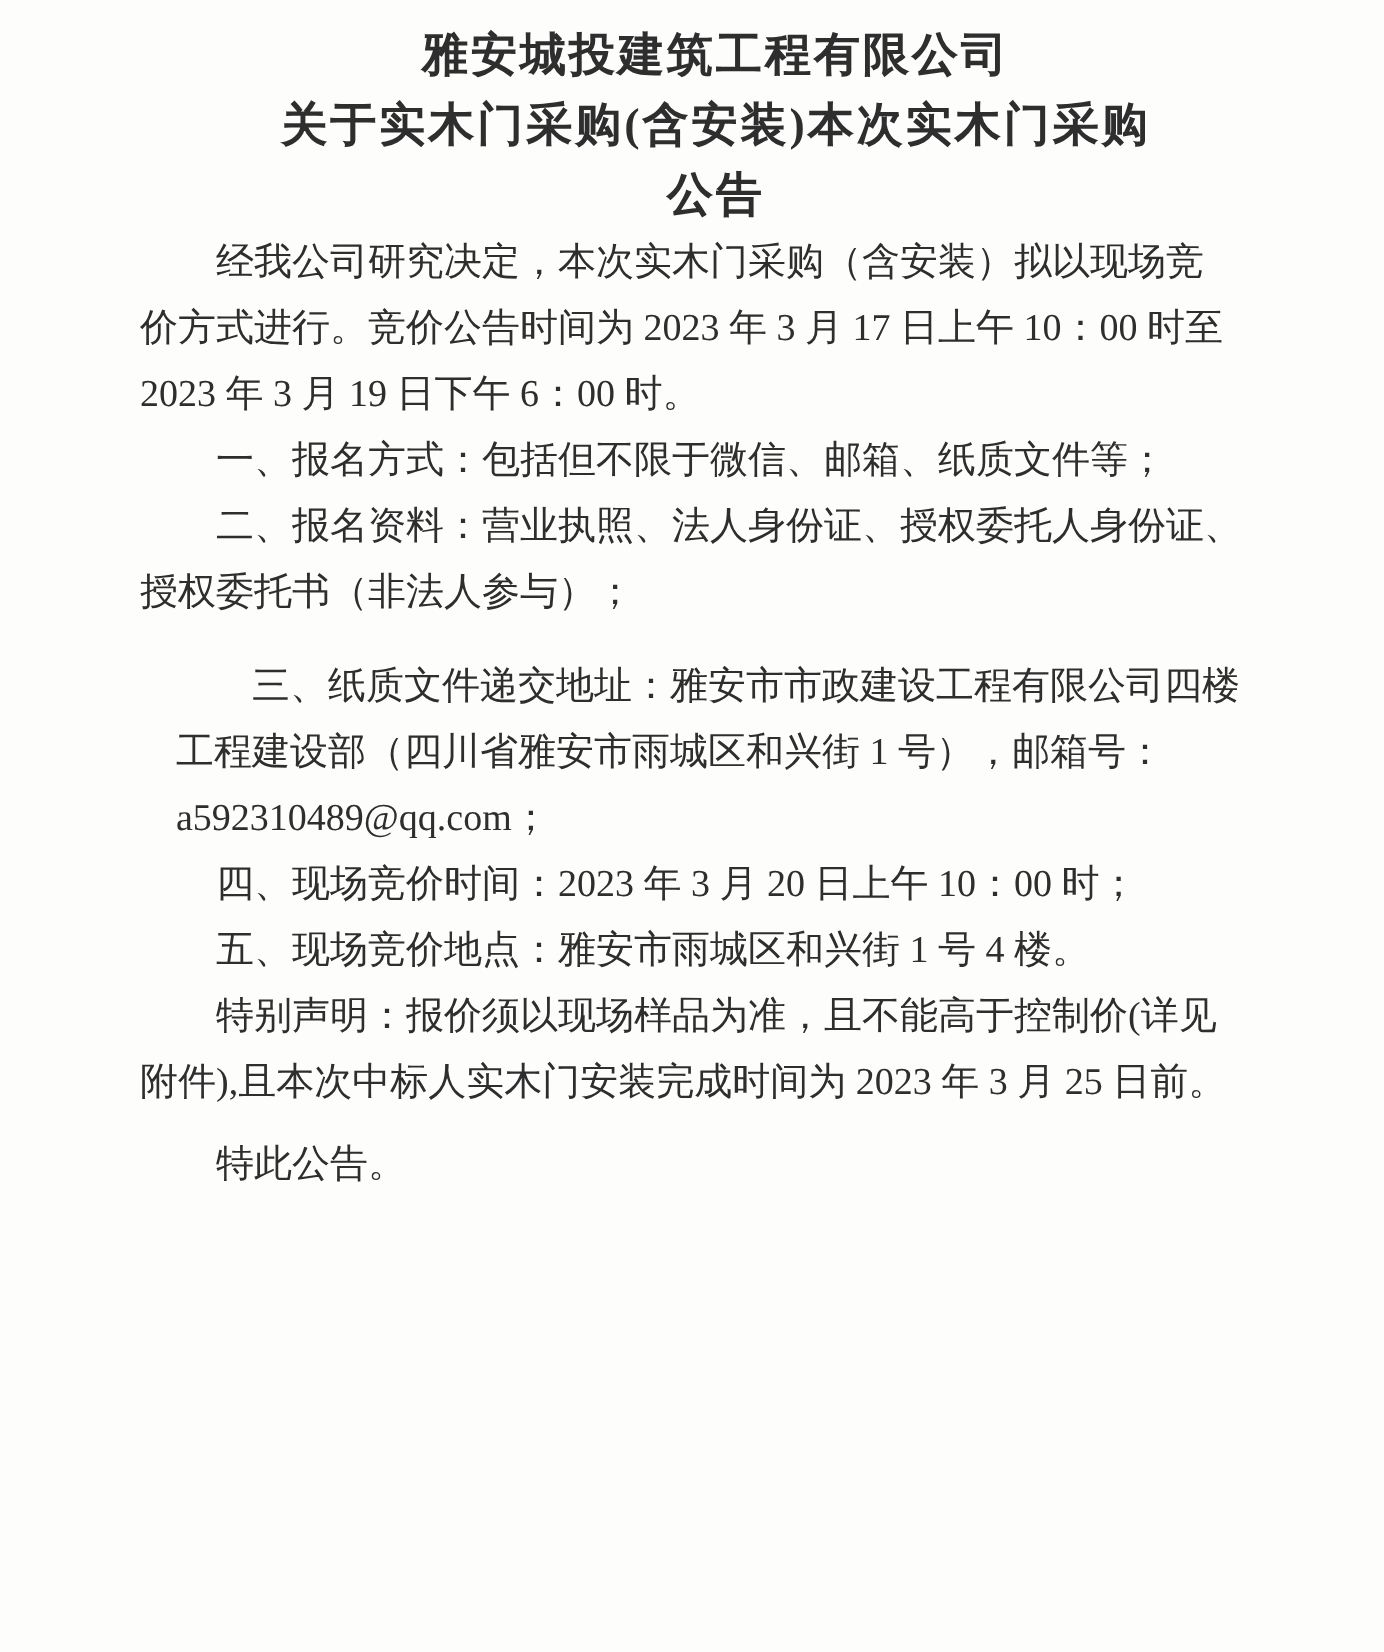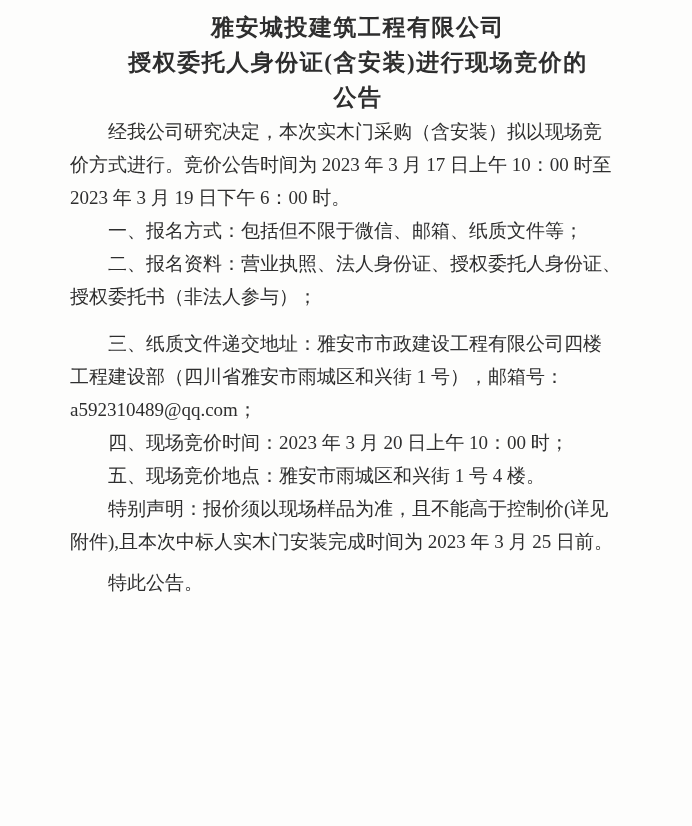--- a/index.html
+++ b/index.html
@@ -36,21 +36,21 @@
   }
   .para {
     font-size: 19px;
     line-height: 33px;
     white-space: pre-line;
     text-indent: 2em;
     text-align: left;
   }
   .gap-sm { margin-top: 8px; }
   .gap-md { margin-top: 0; }
-  .gap-lg { margin-top: 14px; }
+  .gap-lg { margin-top: 14px; margin-left: 18px; }
   .para-first { }
   .signature {
     margin-top: 42px;
     font-size: 19px;
     line-height: 33px;
   }
   .sig-company {
     text-align: right;
     padding-right: 22px;
   }
@@ -74,21 +74,21 @@
     pointer-events: none;
   }
 </style>
 </head>
 <body>
 
 <div class="page">
 
   <div class="title-block">
     <div>雅安城投建筑工程有限公司</div>
-    <div>授权委托人身份证(含安装)进行现场竞价的</div>
+    <div>关于实木门采购(含安装)本次实木门采购</div>
     <div>公告</div>
   </div>
 
 
   <p class="para para-first">经我公司研究决定，本次实木门采购（含安装）拟以现场竞
 价方式进行。竞价公告时间为 2023 年 3 月 17 日上午 10：00 时至
 2023 年 3 月 19 日下午 6：00 时。</p>
   <p class="para">一、报名方式：包括但不限于微信、邮箱、纸质文件等；</p>
   <p class="para">二、报名资料：营业执照、法人身份证、授权委托人身份证、
 授权委托书（非法人参与）；</p>

